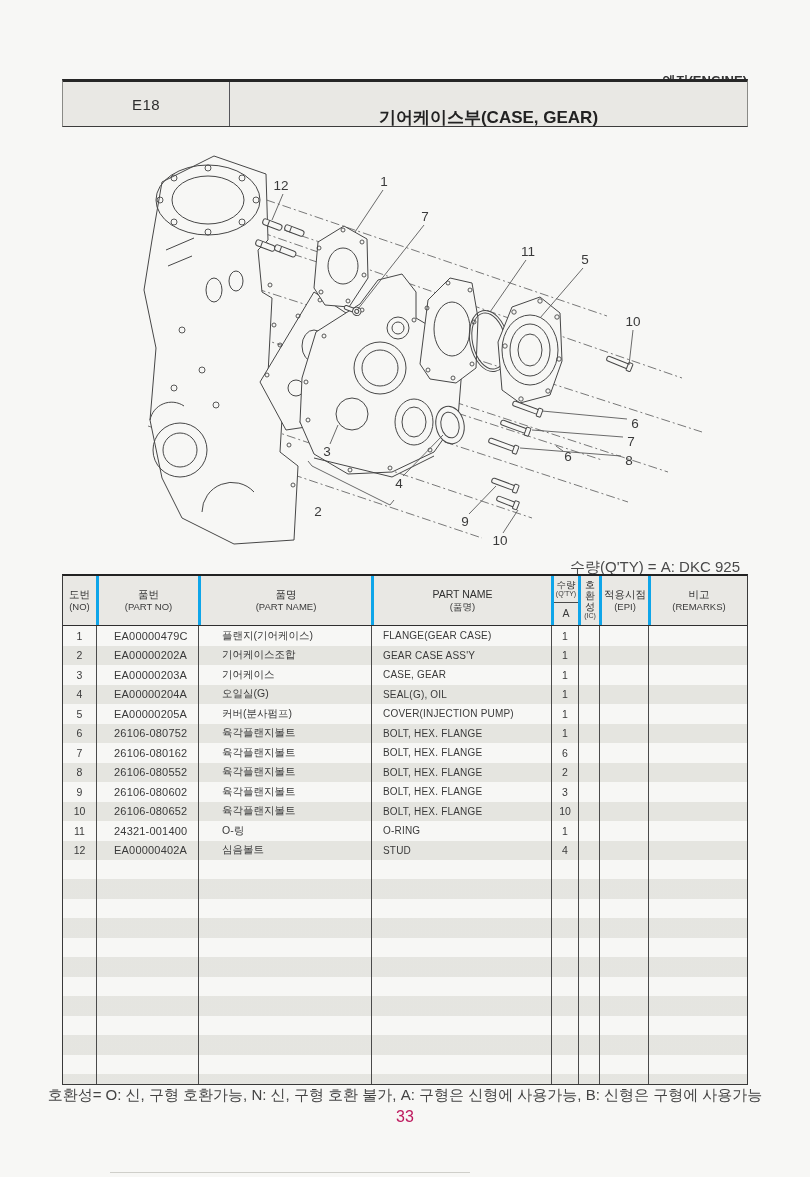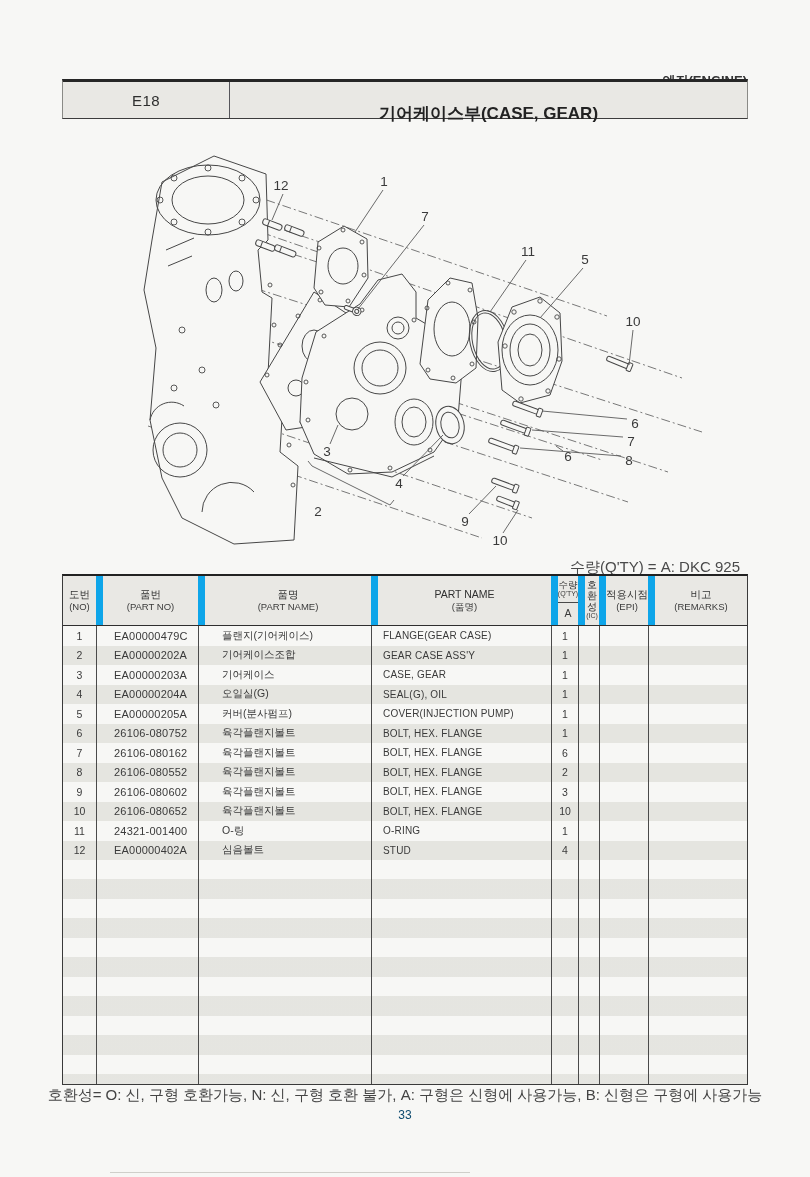--- a/index.html
+++ b/index.html
@@ -1,21 +1,21 @@
 <!DOCTYPE html>
 <html><head>
 <meta charset="utf-8">
 <style>
   html,body{margin:0;padding:0;background:#e9e9e7;}
   .page{position:relative;width:810px;height:1177px;margin:0 auto;background:#f7f7f5;
         font-family:"Liberation Sans","DejaVu Sans",sans-serif;color:#3a3a3a;overflow:hidden;}
   
   .corner{position:absolute;top:72px;right:63px;font-size:13px;font-weight:600;color:#333;}
   
-  .hbar{position:absolute;left:62px;top:79px;width:686px;height:40px;display:flex;
+  .hbar{position:absolute;left:62px;top:79px;width:686px;height:48px;display:flex;
         background:#e9e8e4;border-top:3px solid #262626;border-bottom:1px solid #3c3c3c;
         border-left:1px solid #8a8a86;border-right:1px solid #8a8a86;box-sizing:border-box;}
   .hcode{width:166px;display:flex;align-items:center;justify-content:center;
          border-right:1px solid #55555a;font-size:15px;letter-spacing:.5px;color:#2e2e2e;}
   .htitle{flex:1;display:flex;align-items:center;justify-content:center;
           font-size:17px;font-weight:bold;color:#222;margin-top:27px;}
   
   .diagram{position:absolute;left:62px;top:120px;width:686px;height:436px;}
   .axis{stroke:#6a6a6a;stroke-width:.9;stroke-dasharray:9 3 2 3;fill:none;}
   .part{fill:#f7f7f5;stroke:#474747;stroke-width:1;}
@@ -26,21 +26,21 @@
   .callout{font-size:13.5px;fill:#3a3a3a;text-anchor:middle;dominant-baseline:middle;}
   
   .qtynote{position:absolute;top:558px;left:54px;width:686px;text-align:right;font-size:15px;color:#4a4a4a;}
   
   .ptable{--cols:33px 102px 173px 180px 27px 21px 49px 1fr;
           position:absolute;left:62px;top:574px;width:686px;height:511px;box-sizing:border-box;
           border:1px solid #3a3a3a;border-top:2px solid #222;display:flex;flex-direction:column;}
   .thead{display:grid;grid-template-columns:var(--cols);height:50px;background:#e9e8e4;
          border-bottom:1px solid #2f2f2f;box-sizing:border-box;}
   .th{display:flex;flex-direction:column;align-items:center;justify-content:center;
-      border-left:7px solid #0ea5e9;text-align:center;line-height:1.25;}
+      border-left:3px solid #0ea5e9;text-align:center;line-height:1.25;}
   .th:first-child{border-left:none;}
   .th .kr{font-size:10.5px;color:#303030;}
   .th .en{font-size:9.5px;color:#3a3a3a;}
   .th-qty{justify-content:stretch;padding:0;}
   .qtytop{flex:1.15;display:flex;flex-direction:column;align-items:center;justify-content:center;width:100%;
           border-bottom:1px solid #4a4a4a;box-sizing:border-box;}
   .qtytop .kr{font-size:9.5px;} .qtytop .en{font-size:7px;}
   .qtysub{flex:1;display:flex;align-items:center;justify-content:center;font-size:10.5px;width:100%;}
   .icstack{width:11px;word-break:break-all;font-size:10px;line-height:1.08;text-align:center;color:#303030;}
   .icen{font-size:7px;color:#3a3a3a;}
@@ -53,21 +53,21 @@
   .trow .pn{padding-left:17px;font-size:11px;letter-spacing:.2px;}
   .trow .nk{padding-left:23px;}
   .trow .ne{padding-left:11px;font-size:10px;letter-spacing:.2px;}
   .trow .qty{justify-content:center;}
   .tfill{flex:1;display:grid;grid-template-columns:var(--cols);
          background:repeating-linear-gradient(to bottom,transparent 0 19.5px,rgba(176,176,164,.25) 19.5px 39px);}
   .tfill .c{border-left:1px solid #4a4a4a;}
   .tfill .c:first-child{border-left:none;}
   
   .fnote{position:absolute;top:1086px;left:0;width:810px;text-align:center;font-size:15px;color:#444;}
-  .pageno{position:absolute;top:1108px;left:0;width:810px;text-align:center;font-size:12px;color:#0c4a6e;}
+  .pageno{position:absolute;top:1108px;left:0;width:810px;text-align:center;font-size:16px;color:#be185d;}
   .scanline{position:absolute;top:1172px;left:110px;width:360px;height:1px;background:#cfcfca;}
 </style>
 </head>
 <body>
 
 <div class="page">
 
   <div class="corner">엔진(ENGINE)</div>
 
   <div class="hbar">

